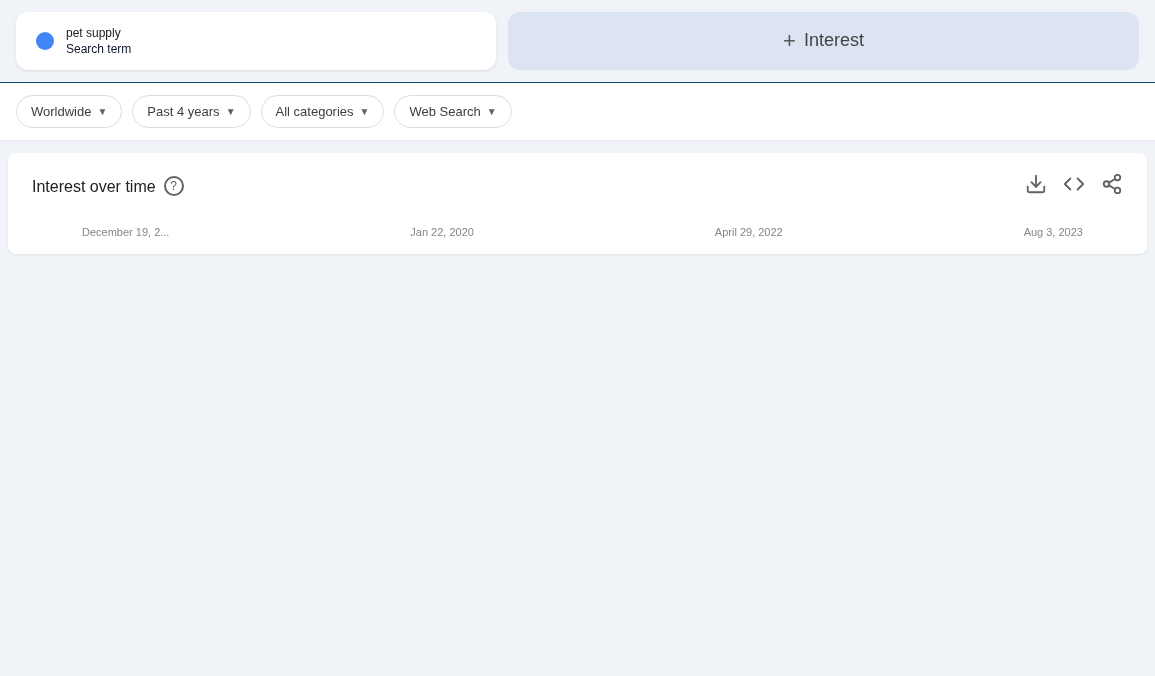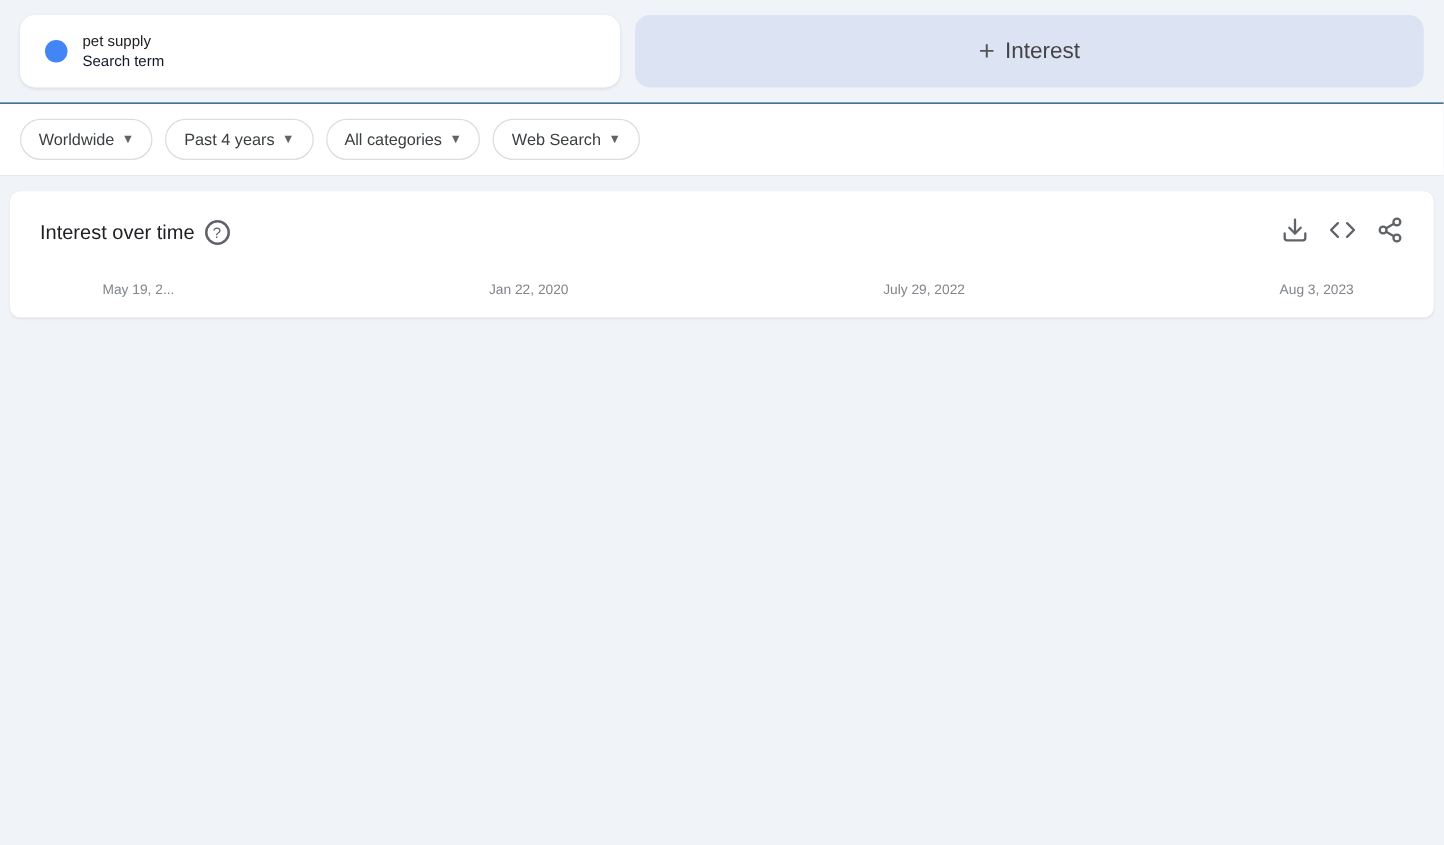--- a/index.html
+++ b/index.html
@@ -228,18 +228,18 @@
           <circle cx="18" cy="19" r="3"></circle>
           <line x1="8.59" y1="13.51" x2="15.42" y2="17.49"></line>
           <line x1="15.41" y1="6.51" x2="8.59" y2="10.49"></line>
         </svg>
       </span>
     </div>
   </div>
 
 
   <div class="x-axis-labels">
-    <span>May 19, 2...</span>
+    <span>December 19, 2...</span>
     <span>Jan 22, 2020</span>
-    <span>July 29, 2022</span>
+    <span>April 29, 2022</span>
     <span>Aug 3, 2023</span>
   </div>
 </div>
 
 </body></html>

